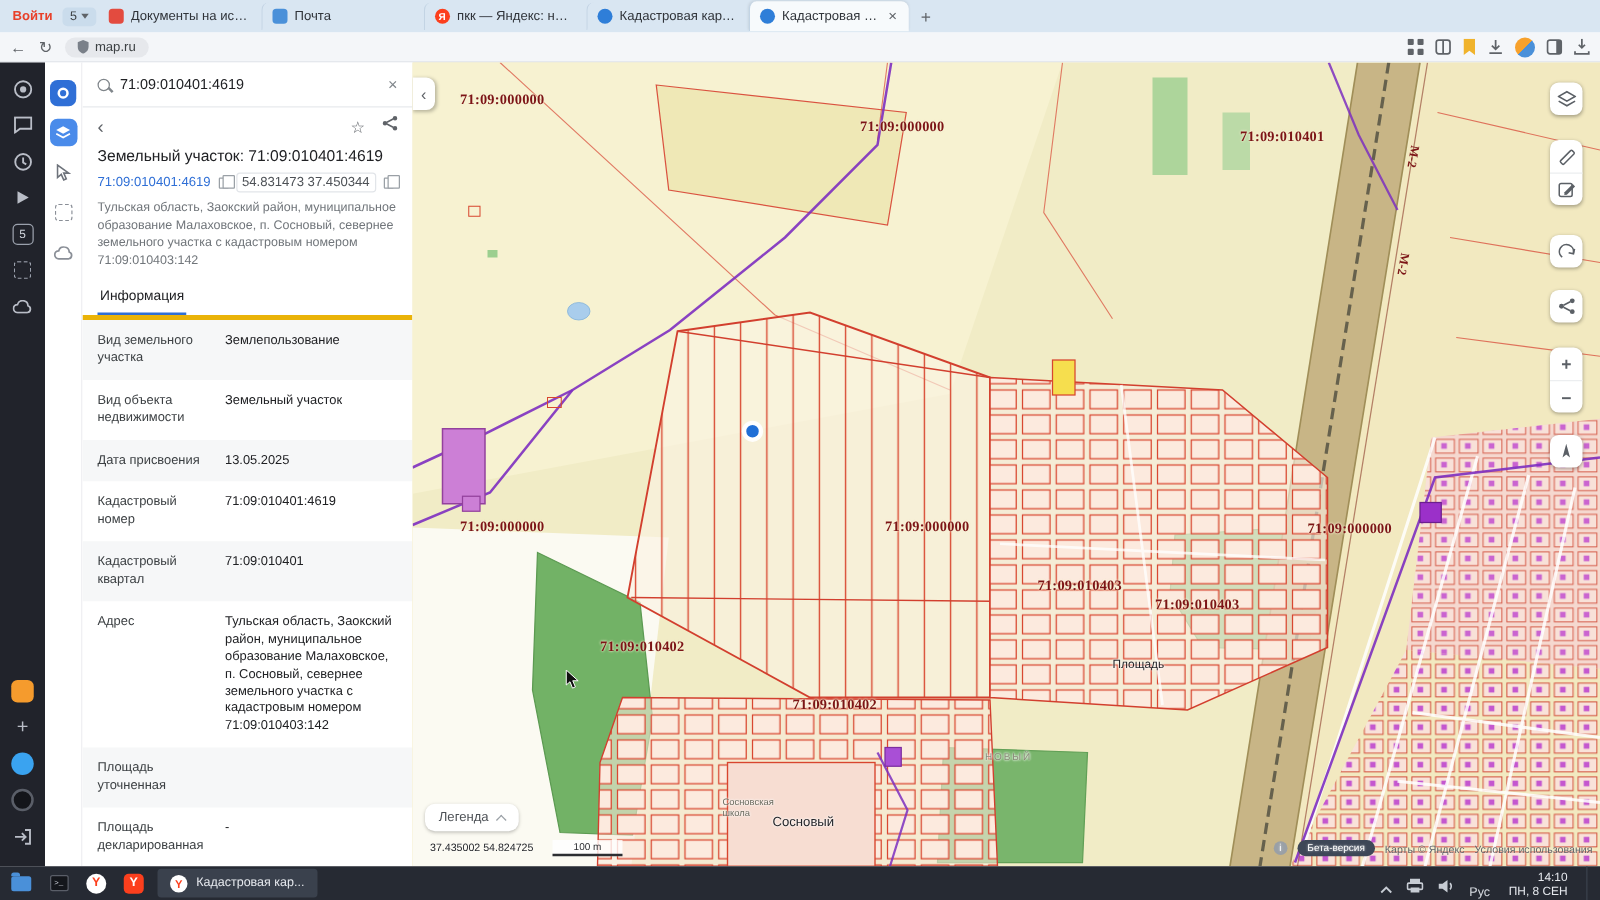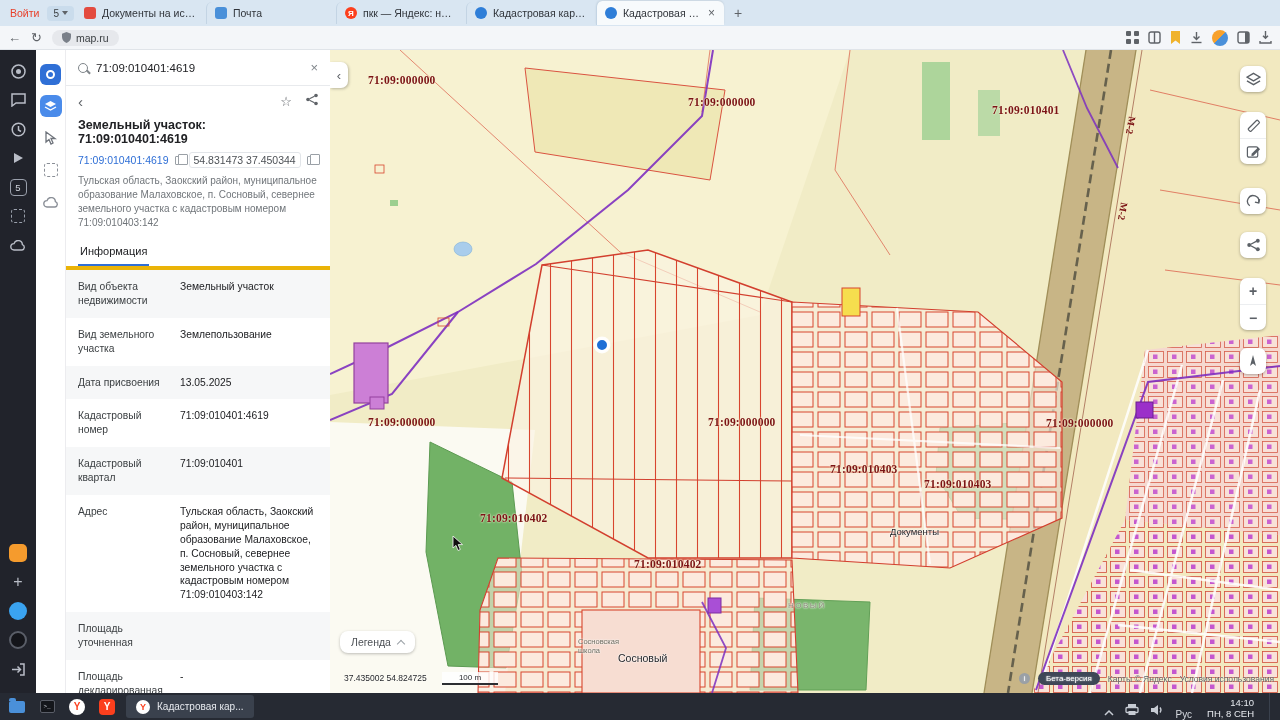--- a/index.html
+++ b/index.html
@@ -1,21 +1,21 @@
 <!DOCTYPE html>
 <html><head>
 <meta charset="utf-8">
 <style>
   *{margin:0;padding:0;box-sizing:border-box}
   html,body{width:1280px;height:720px;overflow:hidden;font-family:"Liberation Sans",sans-serif}
   #app{position:relative;width:1280px;height:720px;background:#fff}
 
   
   .tabbar{position:absolute;left:0;top:0;width:1280px;height:26px;background:#d9e6f2;display:flex;align-items:center;padding:0 4px;gap:2px}
-  .login{color:#e8402a;font-weight:normal;font-size:10.5px;padding:0 6px;cursor:pointer}
+  .login{color:#e8402a;font-weight:bold;font-size:10.5px;padding:0 6px;cursor:pointer}
   .tabcount{display:flex;align-items:center;gap:3px;font-size:10px;color:#3c4043;background:#cadcec;border-radius:4px;padding:2px 6px}
   .caret{width:0;height:0;border-left:3.5px solid transparent;border-right:3.5px solid transparent;border-top:4px solid #5f6368}
   .tab{display:flex;align-items:center;gap:6px;width:128px;height:22px;padding:0 8px;border-radius:6px 6px 0 0;font-size:10.5px;color:#30343a;overflow:hidden}
   .tab+.tab{border-left:1px solid #c3d4e4}
   .tab.active{background:#f7fafc;height:24px;box-shadow:0 -1px 2px rgba(0,0,0,.08)}
   .tab-t{white-space:nowrap;overflow:hidden;text-overflow:ellipsis;flex:1}
   .fav{width:12px;height:12px;border-radius:3px;flex:none;display:flex;align-items:center;justify-content:center;color:#fff;font-size:8px;font-weight:bold}
   .f-doc{background:#e34b3f}.f-mail{background:#4a90d9}.f-ya{background:#fc3f1d;border-radius:50%}.f-map{background:#2f7ed8;border-radius:50%}
   .tab-x{color:#5f6368;font-size:12px;line-height:1;padding:0 1px;cursor:pointer}
   .newtab{font-size:14px;color:#5f6368;padding:0 8px;cursor:pointer}
@@ -50,21 +50,21 @@
   .panel{position:absolute;left:66px;top:50px;width:264px;height:643px;background:#fff;overflow:hidden}
   .search-row{display:flex;align-items:center;gap:8px;height:36px;padding:0 12px;border-bottom:1px solid #e8eaed}
   .search-row input{flex:1;border:none;outline:none;font-size:11.5px;color:#202124;background:transparent;font-family:"Liberation Sans",sans-serif}
   .mag{width:10px;height:10px;border:1.6px solid #80868b;border-radius:50%;position:relative;flex:none}
   .mag::after{content:"";position:absolute;width:5px;height:1.6px;background:#80868b;transform:rotate(45deg);right:-4px;bottom:-1px}
   .clr{color:#80868b;font-size:13px;cursor:pointer}
   .actions{display:flex;align-items:center;height:30px;padding:0 12px}
   .actions .back{font-size:15px;color:#5f6368;cursor:pointer}
   .actions .sp{flex:1}
   .actions .star{font-size:13px;color:#5f6368;margin-right:14px;cursor:pointer}
-  .ptitle{font-size:12.5px;font-weight:bold;color:#202124;padding:2px 12px 6px}
+  .ptitle{font-size:12.5px;font-weight:normal;color:#202124;padding:2px 12px 6px}
   .linkrow{display:flex;align-items:center;gap:6px;padding:0 12px 6px;font-size:10.5px}
   .cadlink{color:#2f6fd6;cursor:pointer}
   .coords{color:#4d5156;border:1px solid #e2e5e9;border-radius:3px;padding:1px 4px}
   .copyic{width:8px;height:9px;border:1.2px solid #9aa0a6;border-radius:1px;position:relative;flex:none;cursor:pointer}
   .copyic::after{content:"";position:absolute;left:2px;top:-3px;width:8px;height:9px;border:1.2px solid #9aa0a6;border-radius:1px;background:#fff}
   .pdesc{font-size:10px;color:#70757a;line-height:1.4;padding:0 12px 8px}
   .ptab{display:flex;border-bottom:4px solid #eab308;padding:0 12px}
   .ptab span{font-size:11px;color:#202124;padding:7px 2px;border-bottom:2px solid #2f6fd6;cursor:pointer}
   .prows{}
   .prow{display:grid;grid-template-columns:92px 1fr;gap:10px;padding:10px 12px;font-size:10.3px;line-height:1.35;color:#202124}
@@ -75,21 +75,21 @@
   .map{position:absolute;left:330px;top:50px;width:950px;height:643px;background:#f1ecc6;overflow:hidden}
   .map svg.base{position:absolute;left:0;top:0}
   .qlbl{position:absolute;font-family:"Liberation Serif",serif;font-weight:bold;font-size:11.5px;color:#7c1416;white-space:nowrap;letter-spacing:.2px;text-shadow:0 0 2px rgba(250,245,215,.9),0 0 2px rgba(250,245,215,.9)}
   .plc{position:absolute;color:#24262a;text-shadow:0 0 2px #fff,0 0 2px #fff;white-space:nowrap}
   .map-collapse{position:absolute;left:0;top:12px;width:18px;height:26px;background:#fff;border-radius:0 7px 7px 0;box-shadow:1px 1px 3px rgba(0,0,0,.25);display:flex;align-items:center;justify-content:center;color:#5f6368;font-size:13px;cursor:pointer}
   .mbtn{position:absolute;right:14px;width:26px;height:26px;background:#fff;border-radius:7px;box-shadow:0 1px 3px rgba(0,0,0,.3);display:flex;align-items:center;justify-content:center;color:#5b6066;cursor:pointer}
   .mpill{position:absolute;right:14px;width:26px;background:#fff;border-radius:7px;box-shadow:0 1px 3px rgba(0,0,0,.3);display:flex;flex-direction:column;align-items:center}
   .mpill .half{width:26px;height:26px;display:flex;align-items:center;justify-content:center;color:#5b6066;cursor:pointer}
   .mpill .half+.half{border-top:1px solid #eceef0}
   .zglyph{font-size:14px;font-weight:bold;color:#3c4043}
-  .legend{position:absolute;left:10px;bottom:40px;background:#fff;border-radius:8px;padding:5px 11px;font-size:10.5px;color:#4d5156;display:flex;align-items:center;gap:7px;box-shadow:0 1px 3px rgba(0,0,0,.25);cursor:pointer}
+  .legend{position:absolute;left:10px;bottom:28px;background:#fff;border-radius:8px;padding:5px 11px;font-size:10.5px;color:#4d5156;display:flex;align-items:center;gap:7px;box-shadow:0 1px 3px rgba(0,0,0,.25);cursor:pointer}
   .chev-up{width:6px;height:6px;border-left:1.5px solid #9aa0a6;border-top:1.5px solid #9aa0a6;transform:rotate(45deg);margin-top:3px}
   .map-status{position:absolute;left:14px;bottom:10px;font-size:8.5px;color:#26282c;text-shadow:0 0 2px #fff}
   .scalebar{position:absolute;left:112px;bottom:8px;width:56px;background:rgba(255,255,255,.8);border-bottom:2px solid #2c2e32;font-size:8px;color:#2c2e32;text-align:center;padding:1px 0}
   .map-attr{position:absolute;right:6px;bottom:8px;display:flex;align-items:center;gap:8px;font-size:8.5px;color:#5f6368;text-shadow:0 0 2px rgba(255,255,255,.8)}
   .beta{background:#3e4757;color:#fff;font-size:8px;border-radius:7px;padding:2px 8px}
   .infoc{width:11px;height:11px;border-radius:50%;background:#9aa0a6;color:#fff;font-size:8px;display:flex;align-items:center;justify-content:center}
 
   
   .taskbar{position:absolute;left:0;top:693px;width:1280px;height:27px;background:#262a33;display:flex;align-items:center;padding:0 6px;gap:8px}
   .tbit{width:22px;height:22px;display:flex;align-items:center;justify-content:center;border-radius:3px;cursor:pointer}
@@ -294,26 +294,26 @@
       <span class="copyic"></span>
       <span class="coords">54.831473 37.450344</span>
       <span class="copyic"></span>
     </div>
     <div class="pdesc">Тульская область, Заокский район, муниципальное образование Малаховское, п. Сосновый, севернее земельного участка с кадастровым номером 71:09:010403:142</div>
     <div class="ptab">
       <span>Информация</span>
     </div>
     <div class="prows">
       <div class="prow">
+          <span class="lb">Вид земельного участка</span>
+          <span>Землепользование</span>
+        </div>
+      <div class="prow">
           <span class="lb">Вид объекта недвижимости</span>
           <span>Земельный участок</span>
-        </div>
-      <div class="prow">
-          <span class="lb">Вид земельного участка</span>
-          <span>Землепользование</span>
         </div>
       <div class="prow">
           <span class="lb">Дата присвоения</span>
           <span>13.05.2025</span>
         </div>
       <div class="prow">
           <span class="lb">Кадастровый номер</span>
           <span>71:09:010401:4619</span>
         </div>
       <div class="prow">
@@ -403,21 +403,21 @@
     <span class="qlbl" style="left:358px;top:46px">71:09:000000</span>
     <span class="qlbl" style="left:662px;top:54px">71:09:010401</span>
     <span class="qlbl" style="left:38px;top:366px">71:09:000000</span>
     <span class="qlbl" style="left:378px;top:366px">71:09:000000</span>
     <span class="qlbl" style="left:716px;top:367px">71:09:000000</span>
     <span class="qlbl" style="left:500px;top:413px">71:09:010403</span>
     <span class="qlbl" style="left:594px;top:428px">71:09:010403</span>
     <span class="qlbl" style="left:150px;top:462px">71:09:010402</span>
     <span class="qlbl" style="left:304px;top:508px">71:09:010402</span>
 
-    <span class="plc" style="left:560px;top:476px;font-size:9.5px">Документы</span>
+    <span class="plc" style="left:560px;top:476px;font-size:9.5px">Площадь</span>
     <span class="plc" style="left:288px;top:602px;font-size:10.5px">Сосновый</span>
     <span class="plc" style="left:458px;top:551px;font-size:8px;letter-spacing:1.5px;color:#8a8a78">НОВЫЙ</span>
     <span class="plc" style="left:248px;top:588px;font-size:7.5px;color:#6b6b5f;width:64px;white-space:normal;line-height:1.15;text-align:left">Сосновская школа</span>
 
     <svg style="position:absolute;left:122px;top:486px" width="12" height="16" viewBox="0 0 12 16">
         <path d="M1 0 L1 12 4 9.4 6 14.5 8.3 13.5 6.2 8.6 10.5 8.6 Z" fill="#101010" stroke="#fff" stroke-width="0.8"></path>
       </svg>
 
     <div class="map-collapse">‹</div>
 

